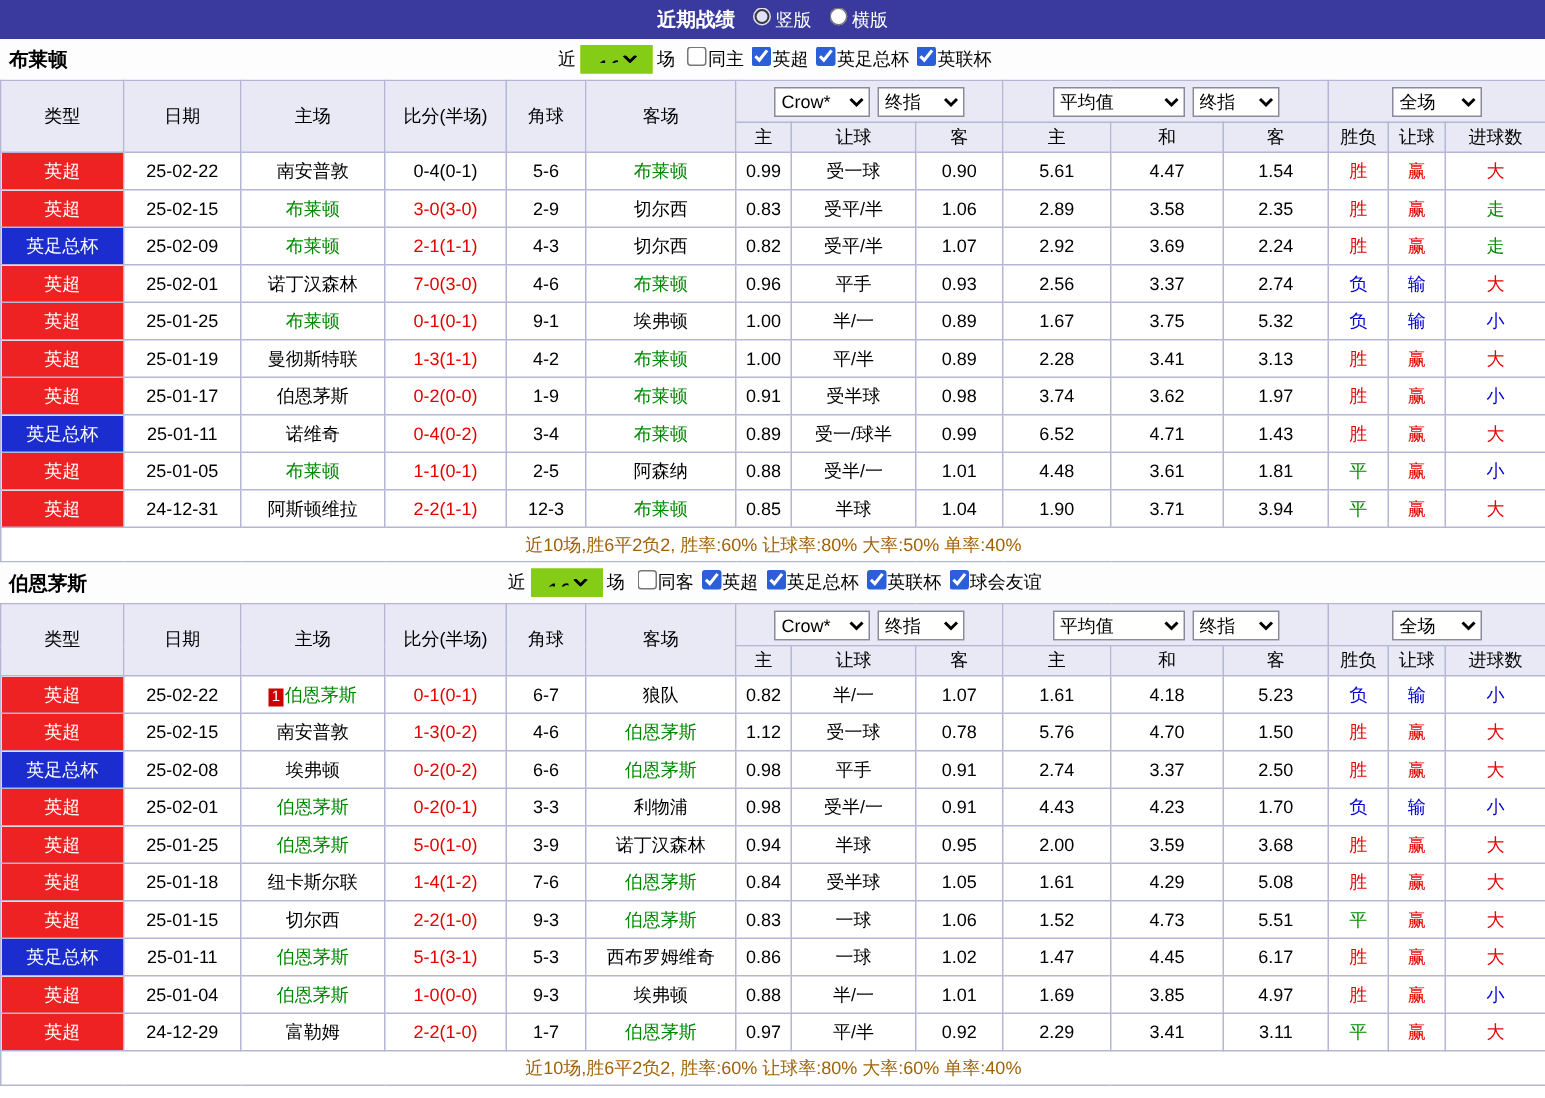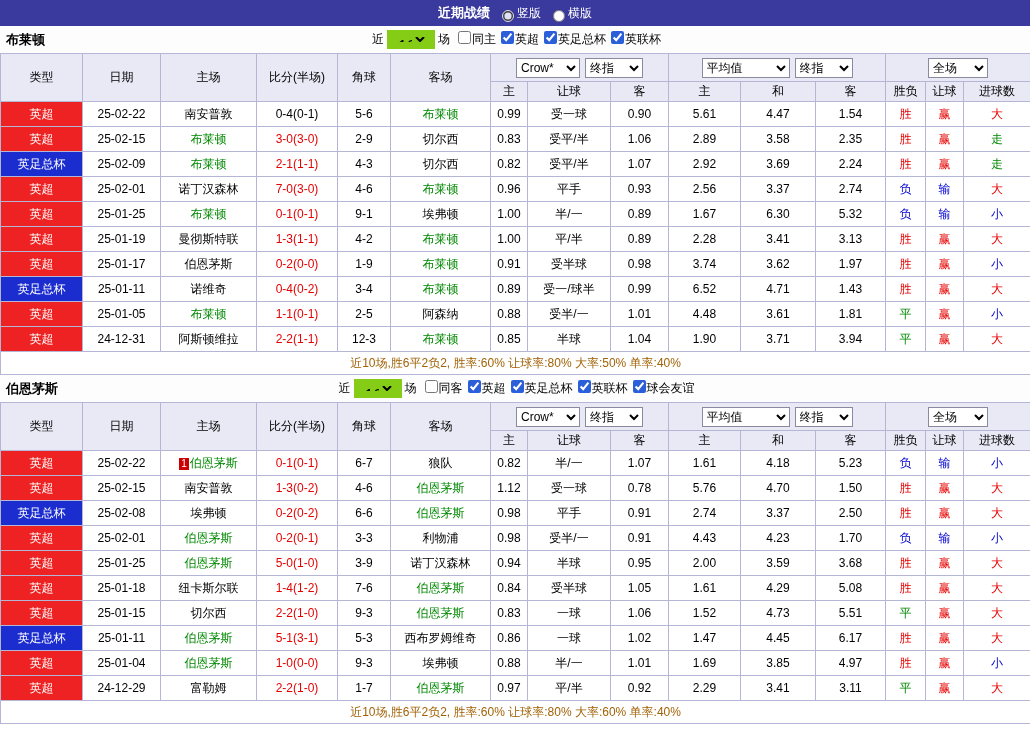--- a/index.html
+++ b/index.html
@@ -1,20 +1,20 @@
 <!DOCTYPE html>
 <html><head>
 <meta charset="utf-8">
 <style>
   *{box-sizing:border-box;margin:0;padding:0}
   html,body{background:#fff}
   body{width:1030px;font-family:"Liberation Sans",sans-serif;font-size:12px;color:#000}
   .topbar{height:26px;background:#3a3a9e;color:#fff;display:flex;align-items:center;justify-content:center;gap:12px}
   .topbar-title{font-weight:bold;font-size:13px}
-  .radio-label{display:flex;align-items:flex-end;gap:3px;cursor:pointer}
+  .radio-label{display:flex;align-items:flex-start;gap:3px;cursor:pointer}
   .radio-label input{accent-color:#e0e0f8;margin:0;width:12px;height:12px}
   .section-head{height:27px;display:flex;align-items:center;position:relative;background:#fdfdfd}
   .team-name{position:absolute;left:6px;font-weight:bold;font-size:13px}
   .filters{margin:0 auto;display:flex;align-items:center}
   .filters .t{margin:0 3px}
   .filters select{font-size:16px;height:19px;border:7px solid #84cc16;background:#84cc16}
   .filters label{display:flex;cursor:pointer}
   .filters input[type=checkbox]{accent-color:#2b5fd9;width:13px;height:13px;margin:0 1px 0 5px}
   table{width:1030px;border-collapse:collapse;table-layout:fixed}
   th,td{border:1px solid #b5b5d6;text-align:center;font-weight:normal;font-size:12px;overflow:hidden;white-space:nowrap;padding:0}
@@ -203,21 +203,21 @@
         <td class="lg lg-red">英超</td>
         <td>25-01-25</td>
         <td class="green">布莱顿</td>
         <td class="red">0-1(0-1)</td>
         <td>9-1</td>
         <td>埃弗顿</td>
         <td>1.00</td>
         <td>半/一</td>
         <td>0.89</td>
         <td>1.67</td>
-        <td>6.30</td>
+        <td>3.75</td>
         <td>5.32</td>
         <td class="blue">负</td>
         <td class="blue">输</td>
         <td class="blue">小</td>
       </tr>
       <tr>
         <td class="lg lg-red">英超</td>
         <td>25-01-19</td>
         <td>曼彻斯特联</td>
         <td class="red">1-3(1-1)</td>

